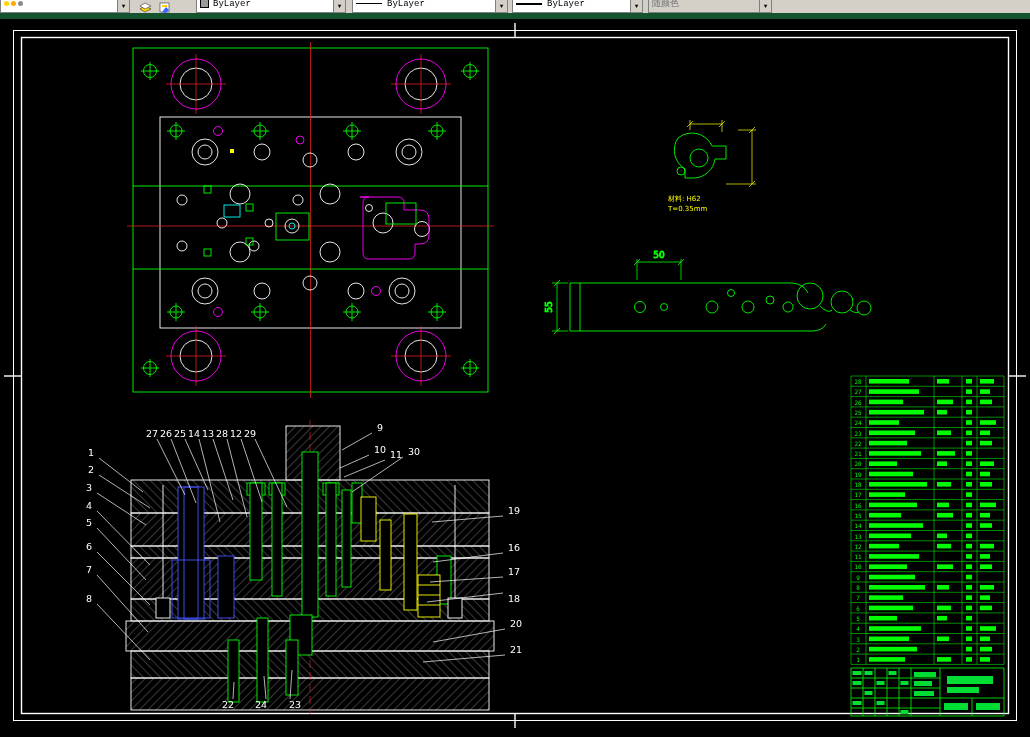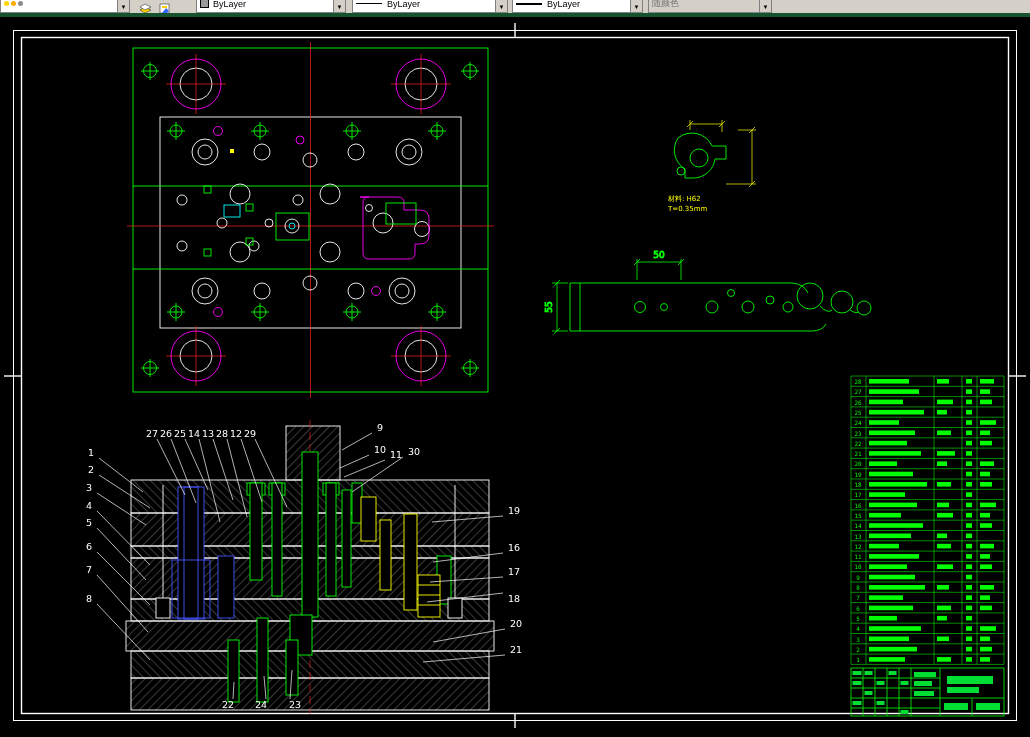--- a/index.html
+++ b/index.html
@@ -1,20 +1,20 @@
 <!DOCTYPE html>
 <html><head>
 <meta charset="utf-8">
 <style>
   html,body{margin:0;padding:0;background:#000;}
   .stage{position:relative;width:1030px;height:737px;overflow:hidden;background:#000;
          font-family:"Liberation Sans",sans-serif;}
   
   .toolbar{position:absolute;top:0;left:0;width:1030px;height:13px;background:#d4d0c8;
-           overflow:hidden;z-index:3;border-bottom:4px solid #14532d;}
+           overflow:hidden;z-index:3;border-bottom:6px solid #14532d;font-family:Liberation Mono, monospace;}
   .combo{position:absolute;top:-6px;height:19px;background:#fff;border:1px solid #7f7f7f;
          border-top-color:#404040;display:flex;align-items:center;padding-left:3px;
          font-size:9px;color:#000;box-sizing:border-box;}
   .combo-arrow{margin-left:auto;width:12px;height:100%;background:#d4d0c8;
                border-left:1px solid #7f7f7f;font-size:6px;display:flex;align-items:flex-end;
                justify-content:center;color:#000;padding-bottom:2px;box-sizing:border-box;}
   .swatch{width:7px;height:7px;background:#9a9a9a;border:1px solid #000;margin-right:4px;flex:0 0 auto;}
   .line-sample{width:26px;height:0;border-top:1px solid #000;margin-right:5px;flex:0 0 auto;}
   .thick{border-top-width:2px;}
   .disabled{background:#d4d0c8;}

